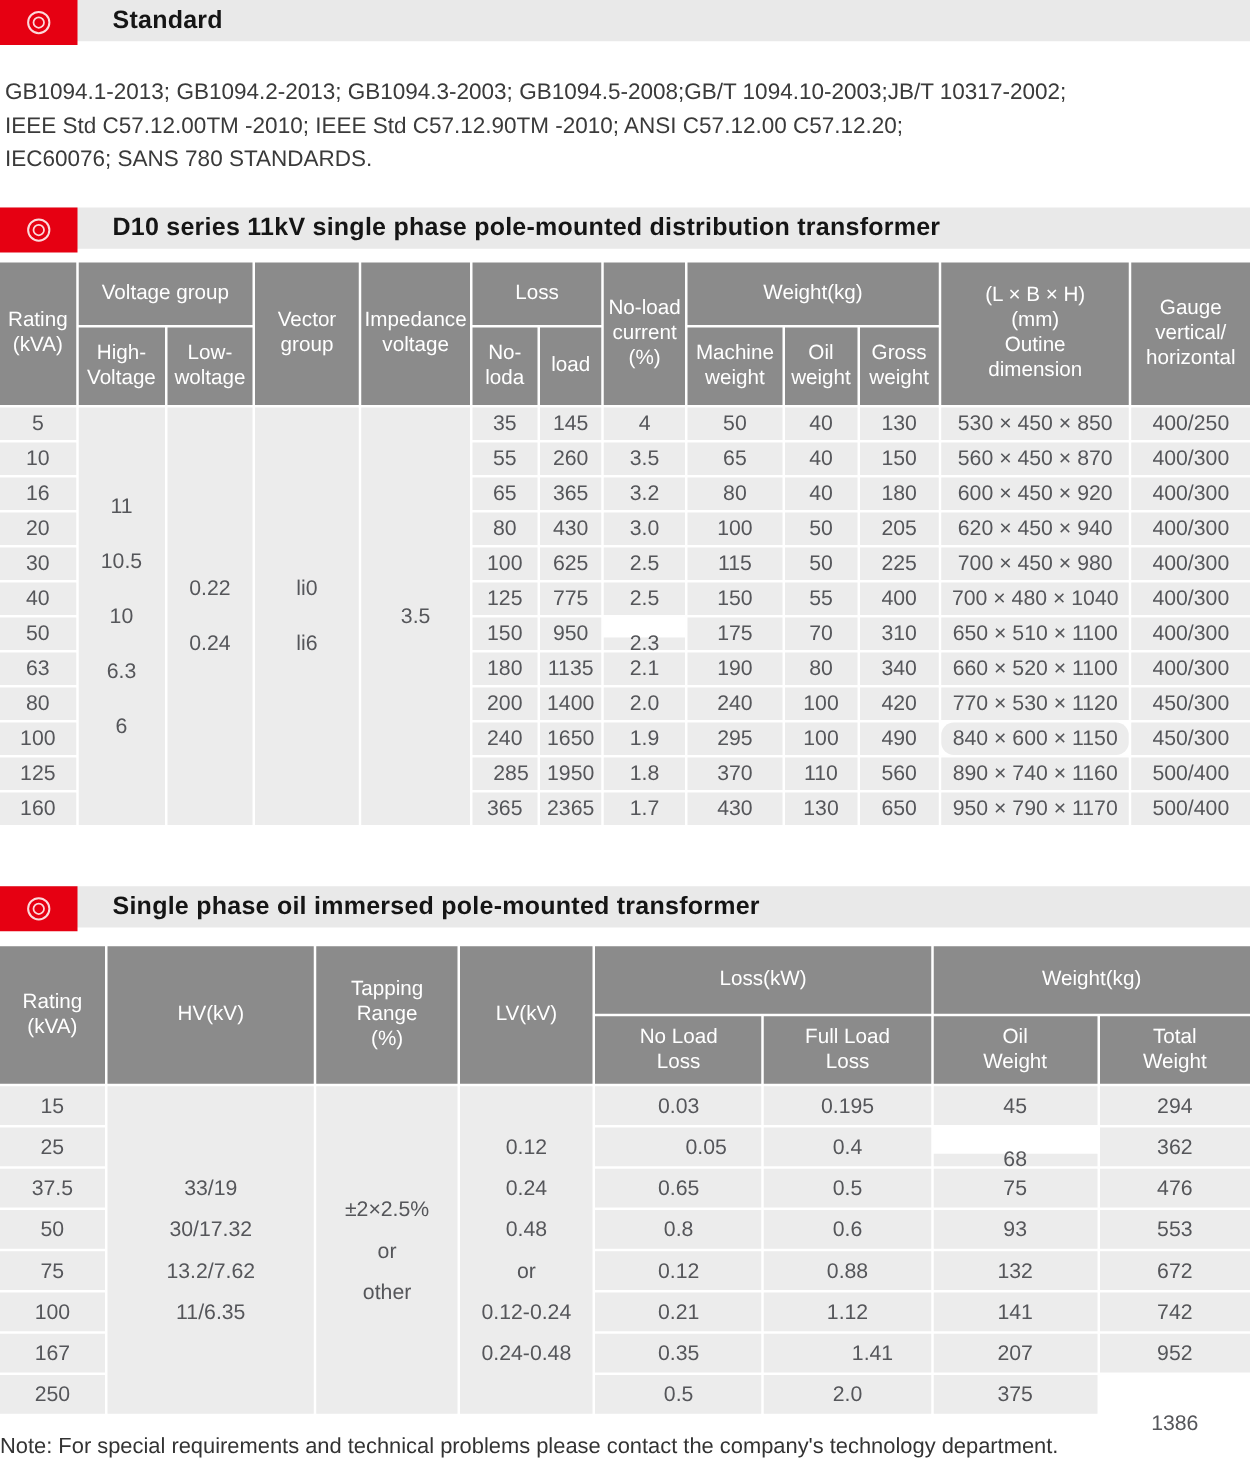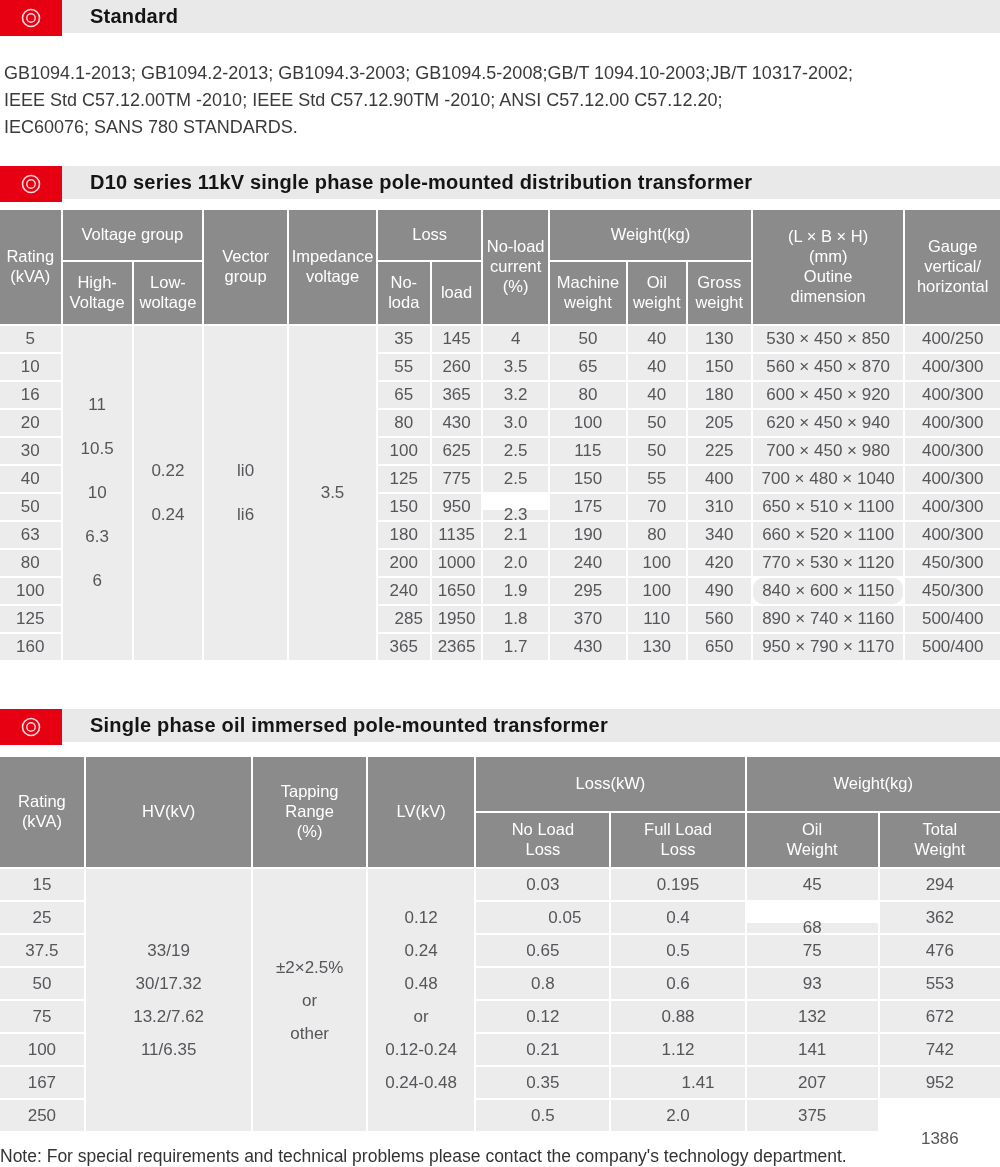--- a/index.html
+++ b/index.html
@@ -235,21 +235,21 @@
       <div class="td" style="grid-area: 10 / 6;">180</div>
       <div class="td" style="grid-area: 10 / 7;">1135</div>
       <div class="td" style="grid-area: 10 / 8;">2.1</div>
       <div class="td" style="grid-area: 10 / 9;">190</div>
       <div class="td" style="grid-area: 10 / 10;">80</div>
       <div class="td" style="grid-area: 10 / 11;">340</div>
       <div class="td" style="grid-area: 10 / 12;">660 × 520 × 1100</div>
       <div class="td" style="grid-area: 10 / 13;">400/300</div>
       <div class="td" style="grid-area: 11 / 1;">80</div>
       <div class="td" style="grid-area: 11 / 6;">200</div>
-      <div class="td" style="grid-area: 11 / 7;">1000</div>
+      <div class="td" style="grid-area: 11 / 7;">1400</div>
       <div class="td" style="grid-area: 11 / 8;">2.0</div>
       <div class="td" style="grid-area: 11 / 9;">240</div>
       <div class="td" style="grid-area: 11 / 10;">100</div>
       <div class="td" style="grid-area: 11 / 11;">420</div>
       <div class="td" style="grid-area: 11 / 12;">770 × 530 × 1120</div>
       <div class="td" style="grid-area: 11 / 13;">450/300</div>
       <div class="td" style="grid-area: 12 / 1;">100</div>
       <div class="td" style="grid-area: 12 / 6;">240</div>
       <div class="td" style="grid-area: 12 / 7;">1650</div>
       <div class="td" style="grid-area: 12 / 8;">1.9</div>

